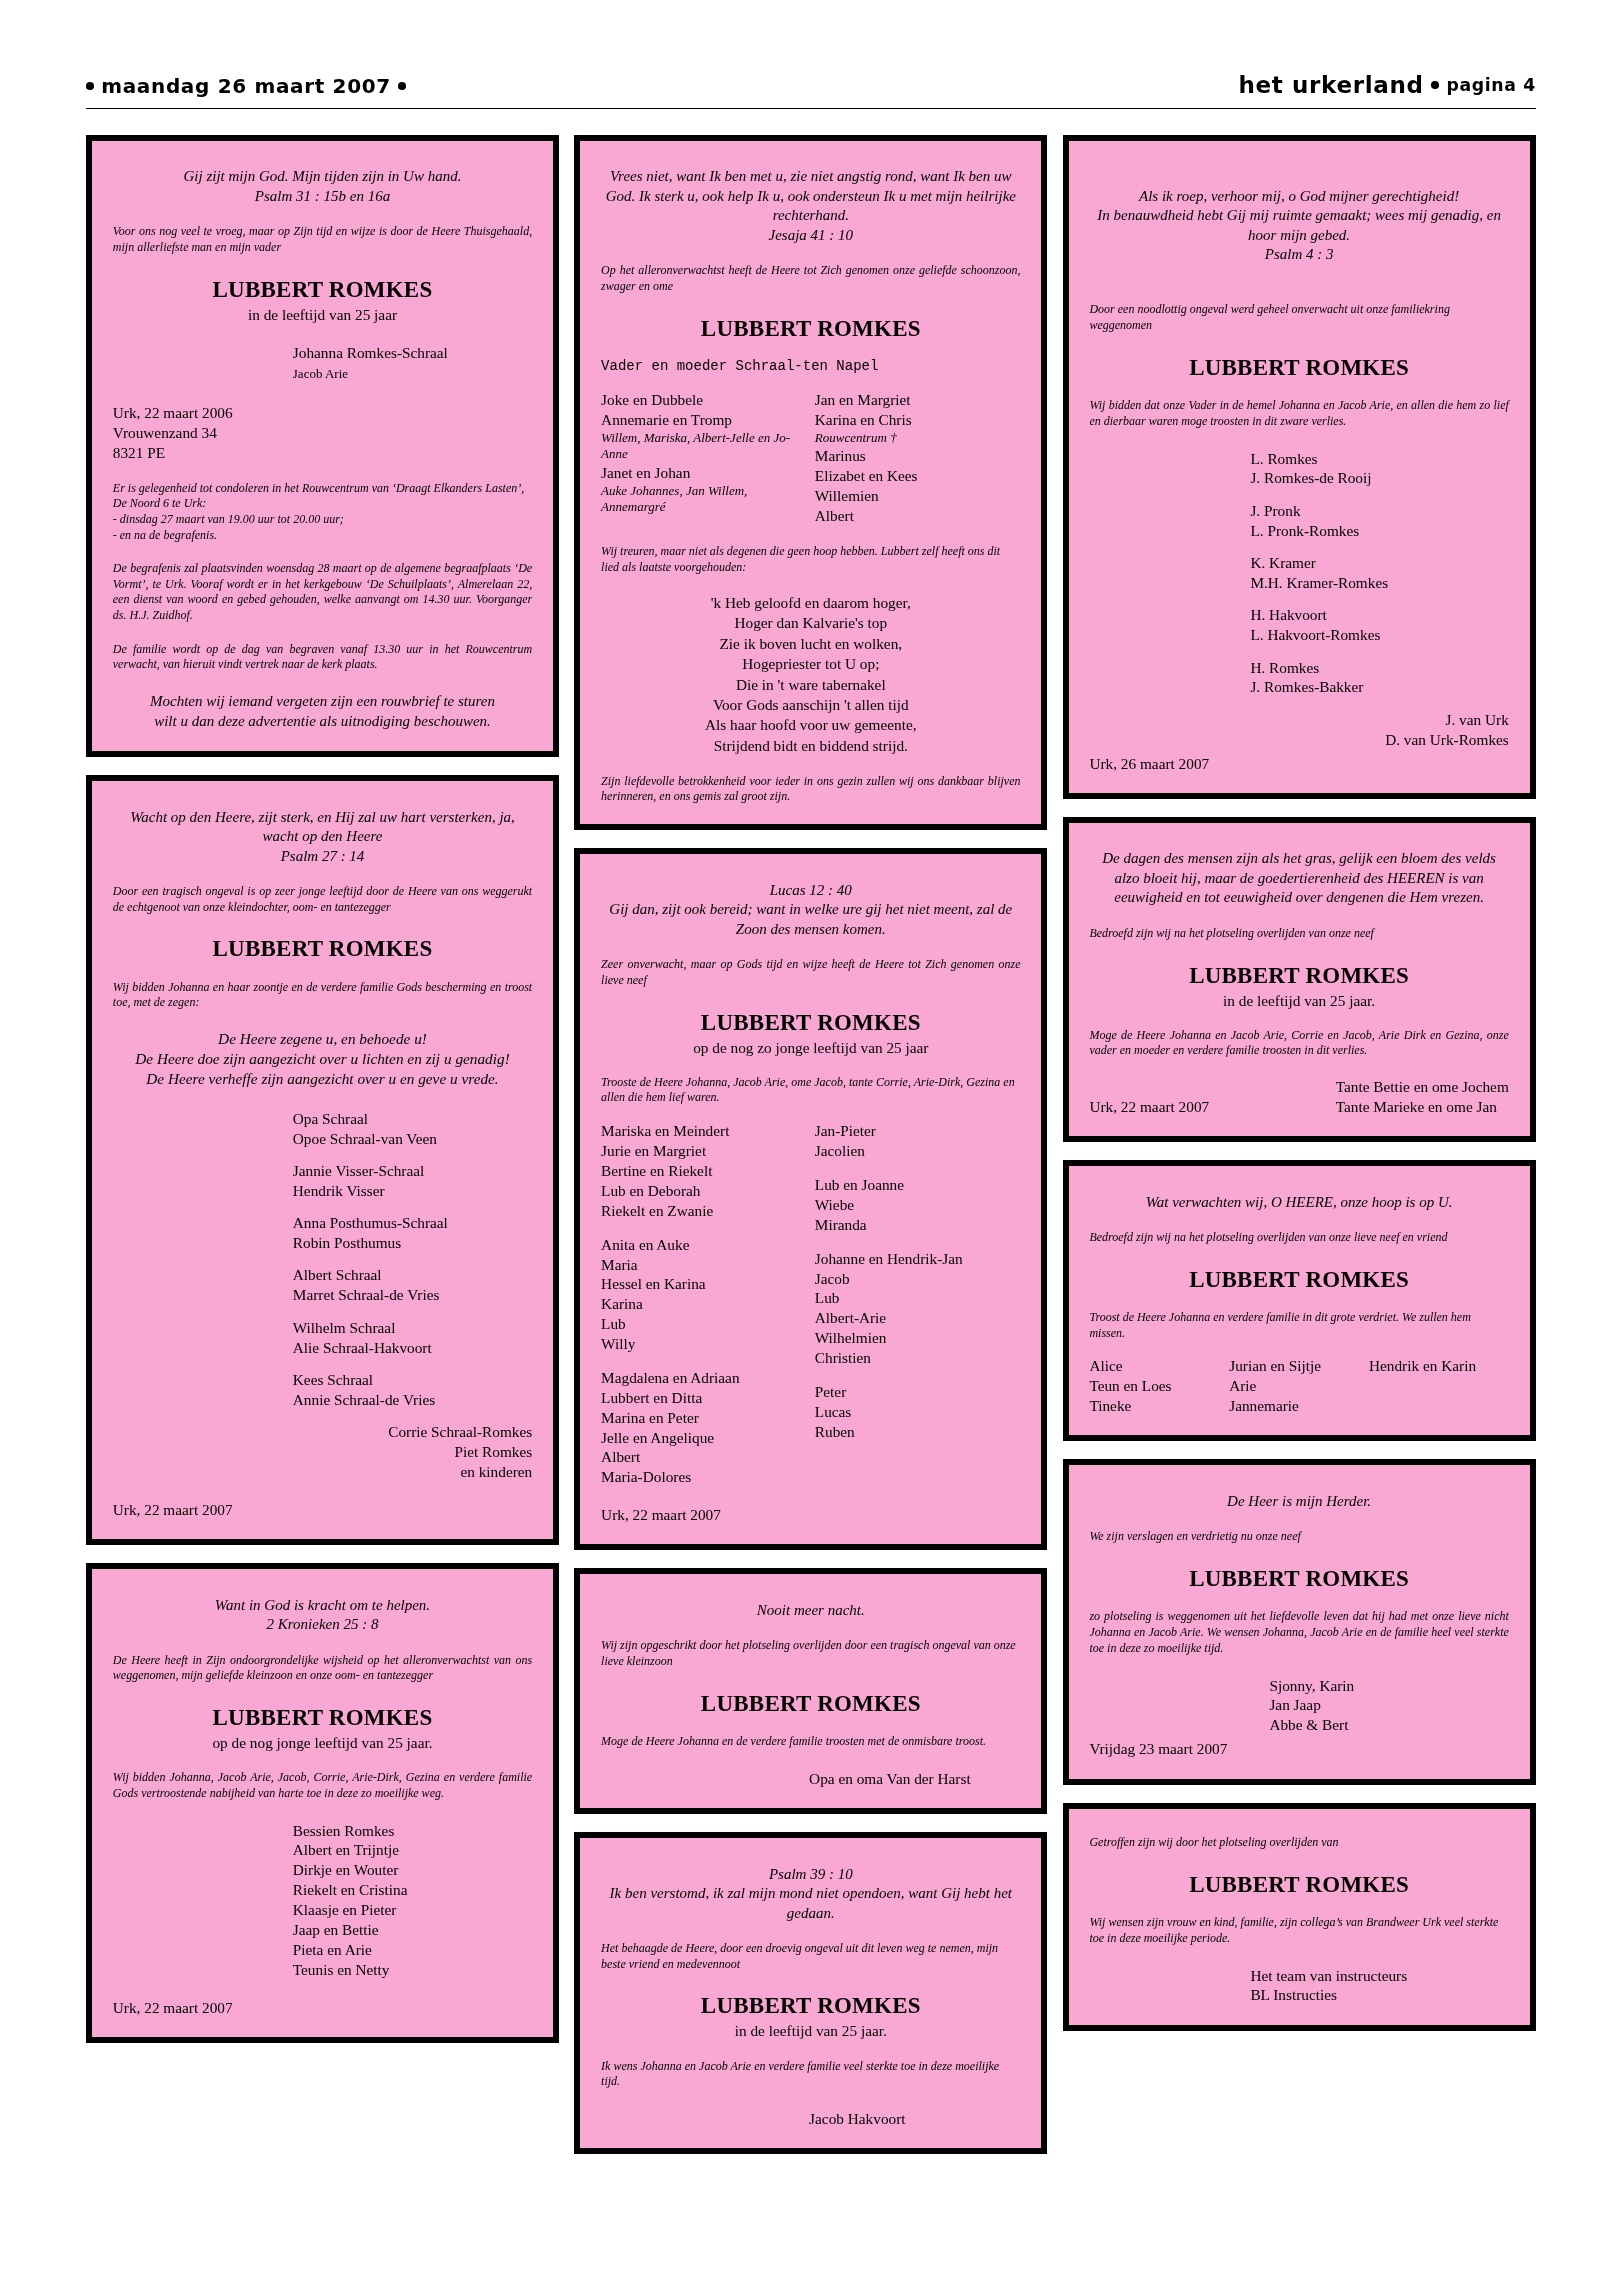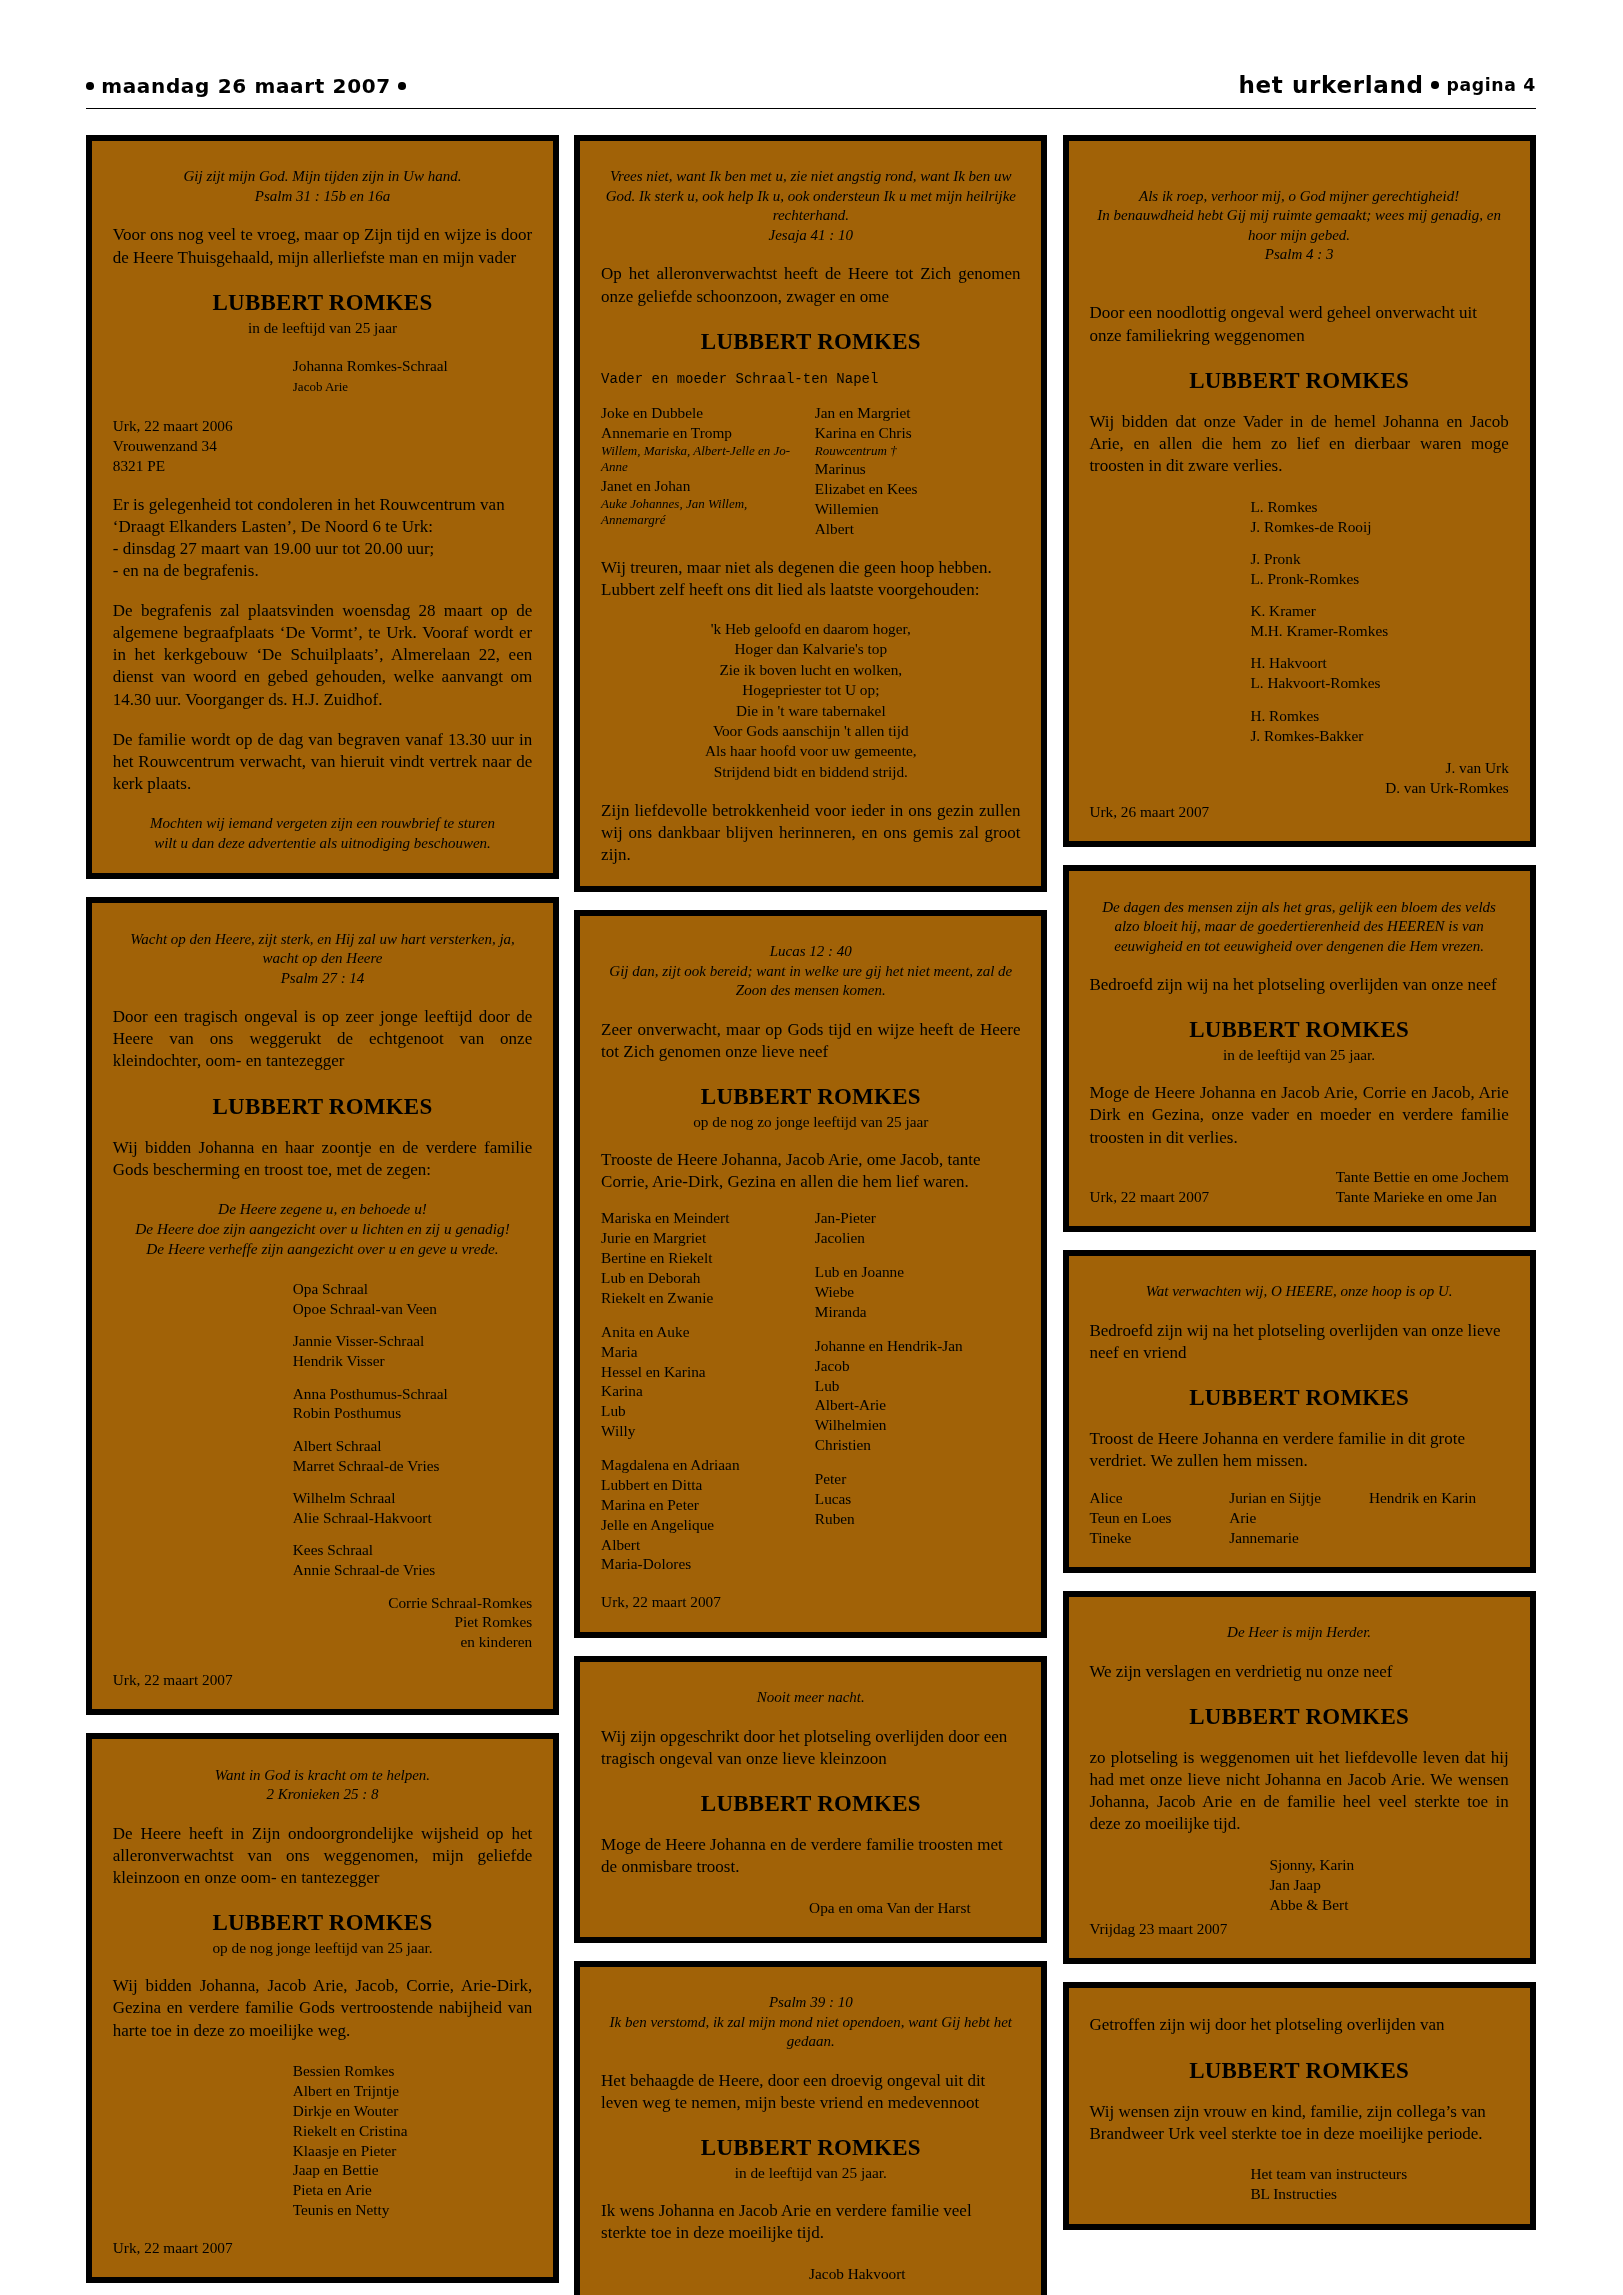--- a/index.html
+++ b/index.html
@@ -76,40 +76,41 @@
   .col {
     width: 473px;
     display: flex;
     flex-direction: column;
     gap: 18px;
   }
 
   
   .ad {
     border: 6.2px solid #000;
-    background: #a16207;
+    background: #f9a8d4;
     box-sizing: border-box;
     padding: 16.7px 18px 18px 18px;
   }
   .ad-inner { padding: 2.8px 2.8px 1.4px 2.8px; }
 
   .verse {
     font-style: italic;
     font-size: 15px;
     line-height: 1.30;
     text-align: center;
     margin: 7px 0 0 0;
   }
   .verse .ref { display: block; }
 
   .para {
-    font-size: 17px;
+    font-size: 12px;
     line-height: 1.30;
     text-align: justify;
     margin-top: 18px;
+    font-style: italic;
   }
   .para.nojust { text-align: left; }
 
   .name {
     font-weight: bold;
     font-size: 23px;
     letter-spacing: 0.01em;
     text-align: center;
     margin-top: 21px;
     line-height: 1.1;

